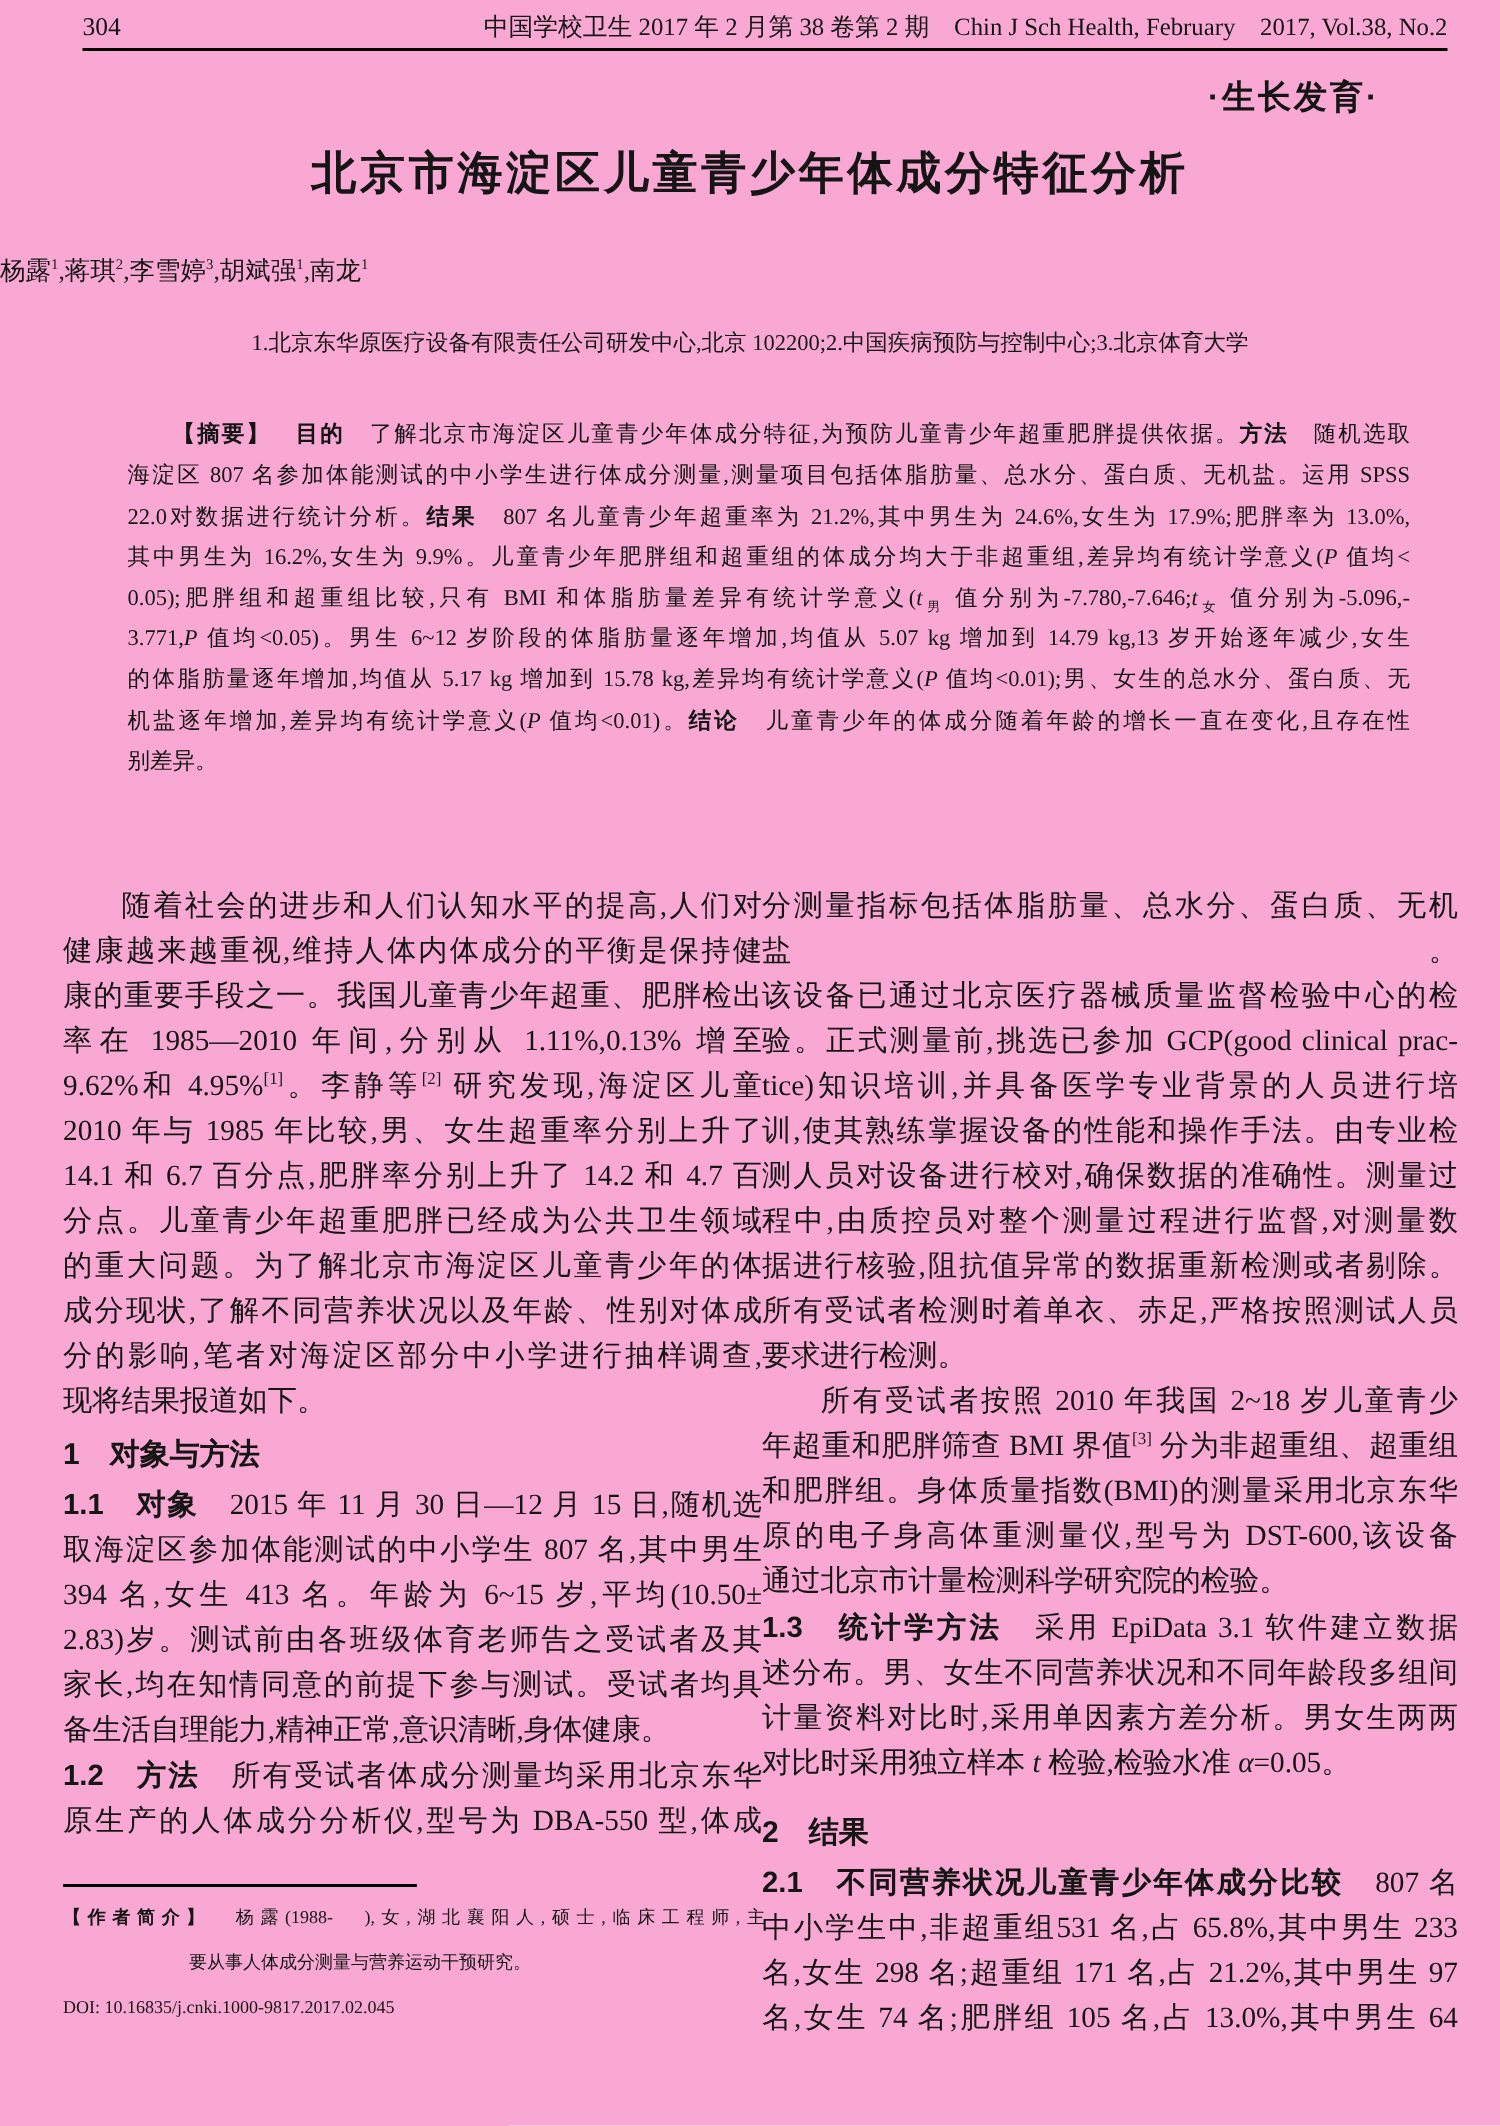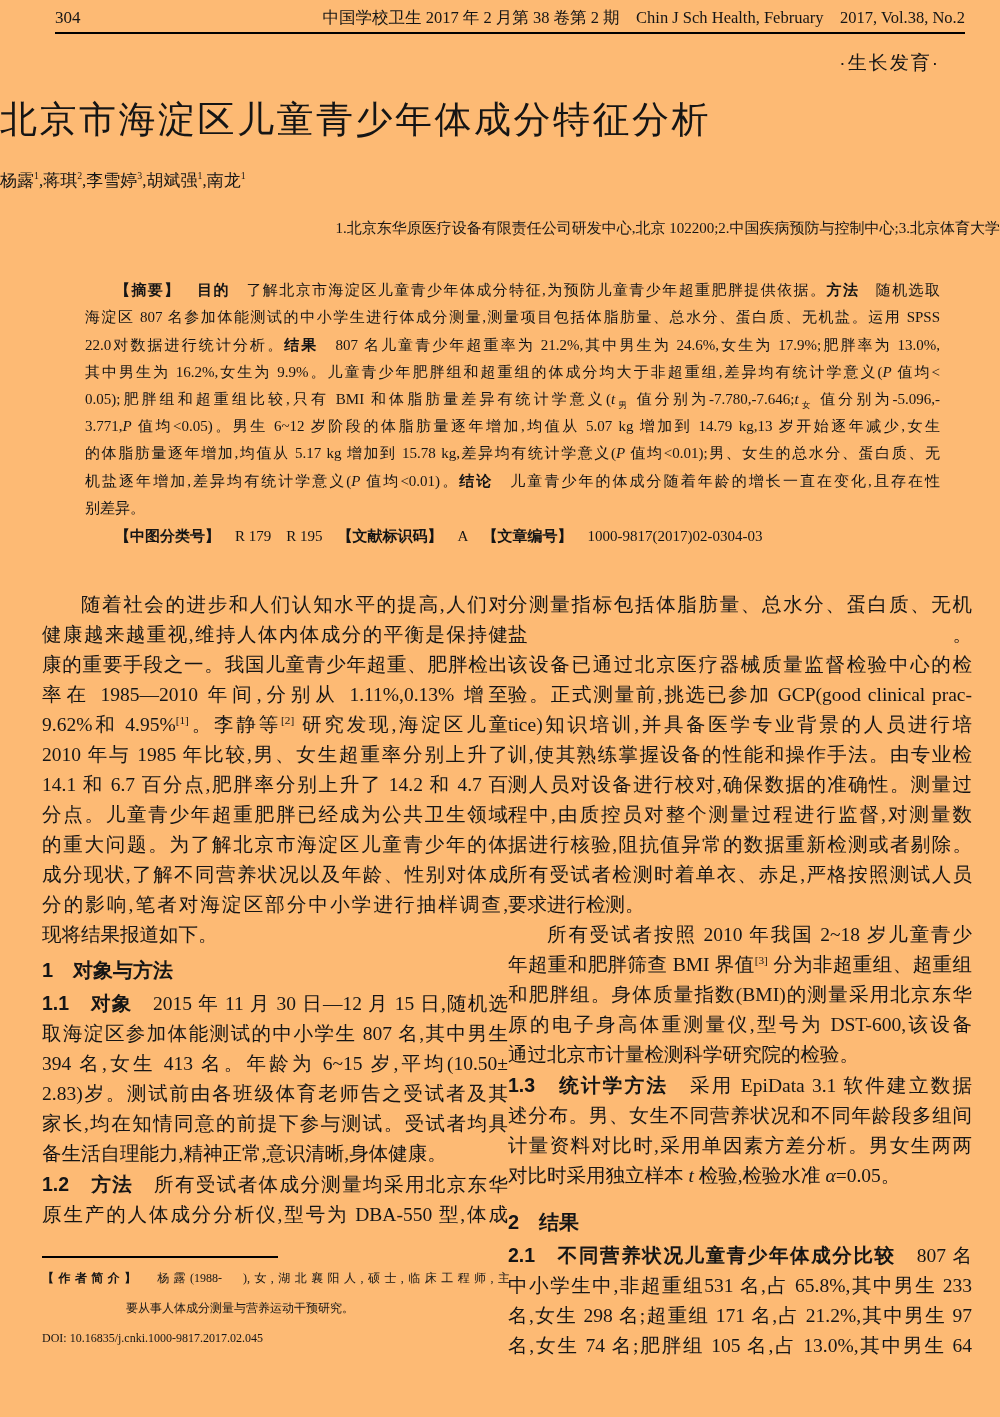--- a/index.html
+++ b/index.html
@@ -1,29 +1,29 @@
 <!DOCTYPE html>
 <html><head>
 <meta charset="utf-8">
 <style>
   html,body{margin:0;padding:0;background:#e8e8e8;}
-  .page{position:relative;width:1000px;height:1417px;background:#fdba74;color:#151515;
+  .page{position:relative;width:1000px;height:1417px;background:#f9a8d4;color:#151515;
         font-family:"Liberation Serif","DejaVu Serif",serif;overflow:hidden;margin:0 auto;}
   .hdr{position:absolute;left:55px;right:35px;top:7px;display:flex;justify-content:space-between;
        align-items:baseline;font-size:16.5px;}
   .hdr .pn{font-size:17px;}
   .hrule{position:absolute;left:55px;right:35px;top:32px;border-top:2.2px solid #000;}
-  .stag{position:absolute;right:60px;top:50px;font-family:"Liberation Sans","DejaVu Sans",sans-serif;
-        font-weight:400;font-size:19px;letter-spacing:2px;}
-  .title{position:absolute;left:0;right:0;top:95px;margin:0;text-align:left;
-         font-family:"Liberation Sans","DejaVu Sans",sans-serif;font-weight:400;
-         font-size:37px;letter-spacing:2.5px;}
+  .stag{position:absolute;right:80px;top:50px;font-family:"Liberation Sans","DejaVu Sans",sans-serif;
+        font-weight:700;font-size:22px;letter-spacing:2px;}
+  .title{position:absolute;left:0;right:0;top:95px;margin:0;text-align:center;
+         font-family:"Liberation Sans","DejaVu Sans",sans-serif;font-weight:700;
+         font-size:30px;letter-spacing:2.5px;}
   .authors{position:absolute;left:0;right:0;top:169px;font-size:17px;}
   .authors .tline{text-align:center;text-align-last:center;}
-  .aff{position:absolute;left:0;right:0;top:219px;text-align:right;font-size:15px;}
+  .aff{position:absolute;left:0;right:0;top:219px;text-align:center;font-size:15px;}
   .abs{position:absolute;left:85px;width:855px;top:276px;font-size:15px;line-height:27px;}
   .cols{position:absolute;left:42px;top:590px;display:flex;font-size:19.5px;line-height:30px;}
   .colL{width:466px;}
   .colR{width:464px;}
   .tline{text-align:justify;text-align-last:justify;}
   .tline.last{text-align-last:left;}
   .tline.ind{text-indent:2em;}
   .tline.h{font-family:"Liberation Sans","DejaVu Sans",sans-serif;font-weight:700;font-size:20px;
            margin:5px 0 3px;text-align-last:left;}
   .tline.g{margin-top:16px;}
@@ -59,21 +59,20 @@
   <section class="abs">
       <div class="tline ind"><span class="b">【摘要】</span><span>　</span><span class="b">目的</span><span>　了解北京市海淀区儿童青少年体成分特征,为预防儿童青少年超重肥胖提供依据。</span><span class="b">方法</span><span>　随机选取</span></div>
       <div class="tline"><span>海淀区 807 名参加体能测试的中小学生进行体成分测量,测量项目包括体脂肪量、总水分、蛋白质、无机盐。运用 SPSS</span></div>
       <div class="tline"><span>22.0对数据进行统计分析。</span><span class="b">结果</span><span>　807 名儿童青少年超重率为 21.2%,其中男生为 24.6%,女生为 17.9%;肥胖率为 13.0%,</span></div>
       <div class="tline"><span>其中男生为 16.2%,女生为 9.9%。儿童青少年肥胖组和超重组的体成分均大于非超重组,差异均有统计学意义(</span><span class="i">P</span><span> 值均&lt;</span></div>
       <div class="tline"><span>0.05);肥胖组和超重组比较,只有 BMI 和体脂肪量差异有统计学意义(</span><span class="i">t</span><sub>男</sub><span> 值分别为-7.780,-7.646;</span><span class="i">t</span><sub>女</sub><span> 值分别为-5.096,-</span></div>
       <div class="tline"><span>3.771,</span><span class="i">P</span><span> 值均&lt;0.05)。男生 6~12 岁阶段的体脂肪量逐年增加,均值从 5.07 kg 增加到 14.79 kg,13 岁开始逐年减少,女生</span></div>
       <div class="tline"><span>的体脂肪量逐年增加,均值从 5.17 kg 增加到 15.78 kg,差异均有统计学意义(</span><span class="i">P</span><span> 值均&lt;0.01);男、女生的总水分、蛋白质、无</span></div>
       <div class="tline"><span>机盐逐年增加,差异均有统计学意义(</span><span class="i">P</span><span> 值均&lt;0.01)。</span><span class="b">结论</span><span>　儿童青少年的体成分随着年龄的增长一直在变化,且存在性</span></div>
       <div class="tline last"><span>别差异。</span></div>
-      <div class="tline last ind"><span class="b">【中图分类号】</span><span>　R 179　R 195　</span><span class="b">【文献标识码】</span><span>　A　</span><span class="b">【文章编号】</span><span>　1000-9817(2017)02-0304-03</span></div>
     </section>
 
   <main class="cols">
     <div class="colL">
         <div class="tline ind"><span>随着社会的进步和人们认知水平的提高,人们对</span></div>
         <div class="tline"><span>健康越来越重视,维持人体内体成分的平衡是保持健</span></div>
         <div class="tline"><span>康的重要手段之一。我国儿童青少年超重、肥胖检出</span></div>
         <div class="tline"><span>率在 1985—2010 年间,分别从 1.11%,0.13% 增至</span></div>
         <div class="tline"><span>9.62%和 4.95%</span><sup>[1]</sup><span>。李静等</span><sup>[2]</sup><span> 研究发现,海淀区儿童</span></div>
         <div class="tline"><span>2010 年与 1985 年比较,男、女生超重率分别上升了</span></div>

